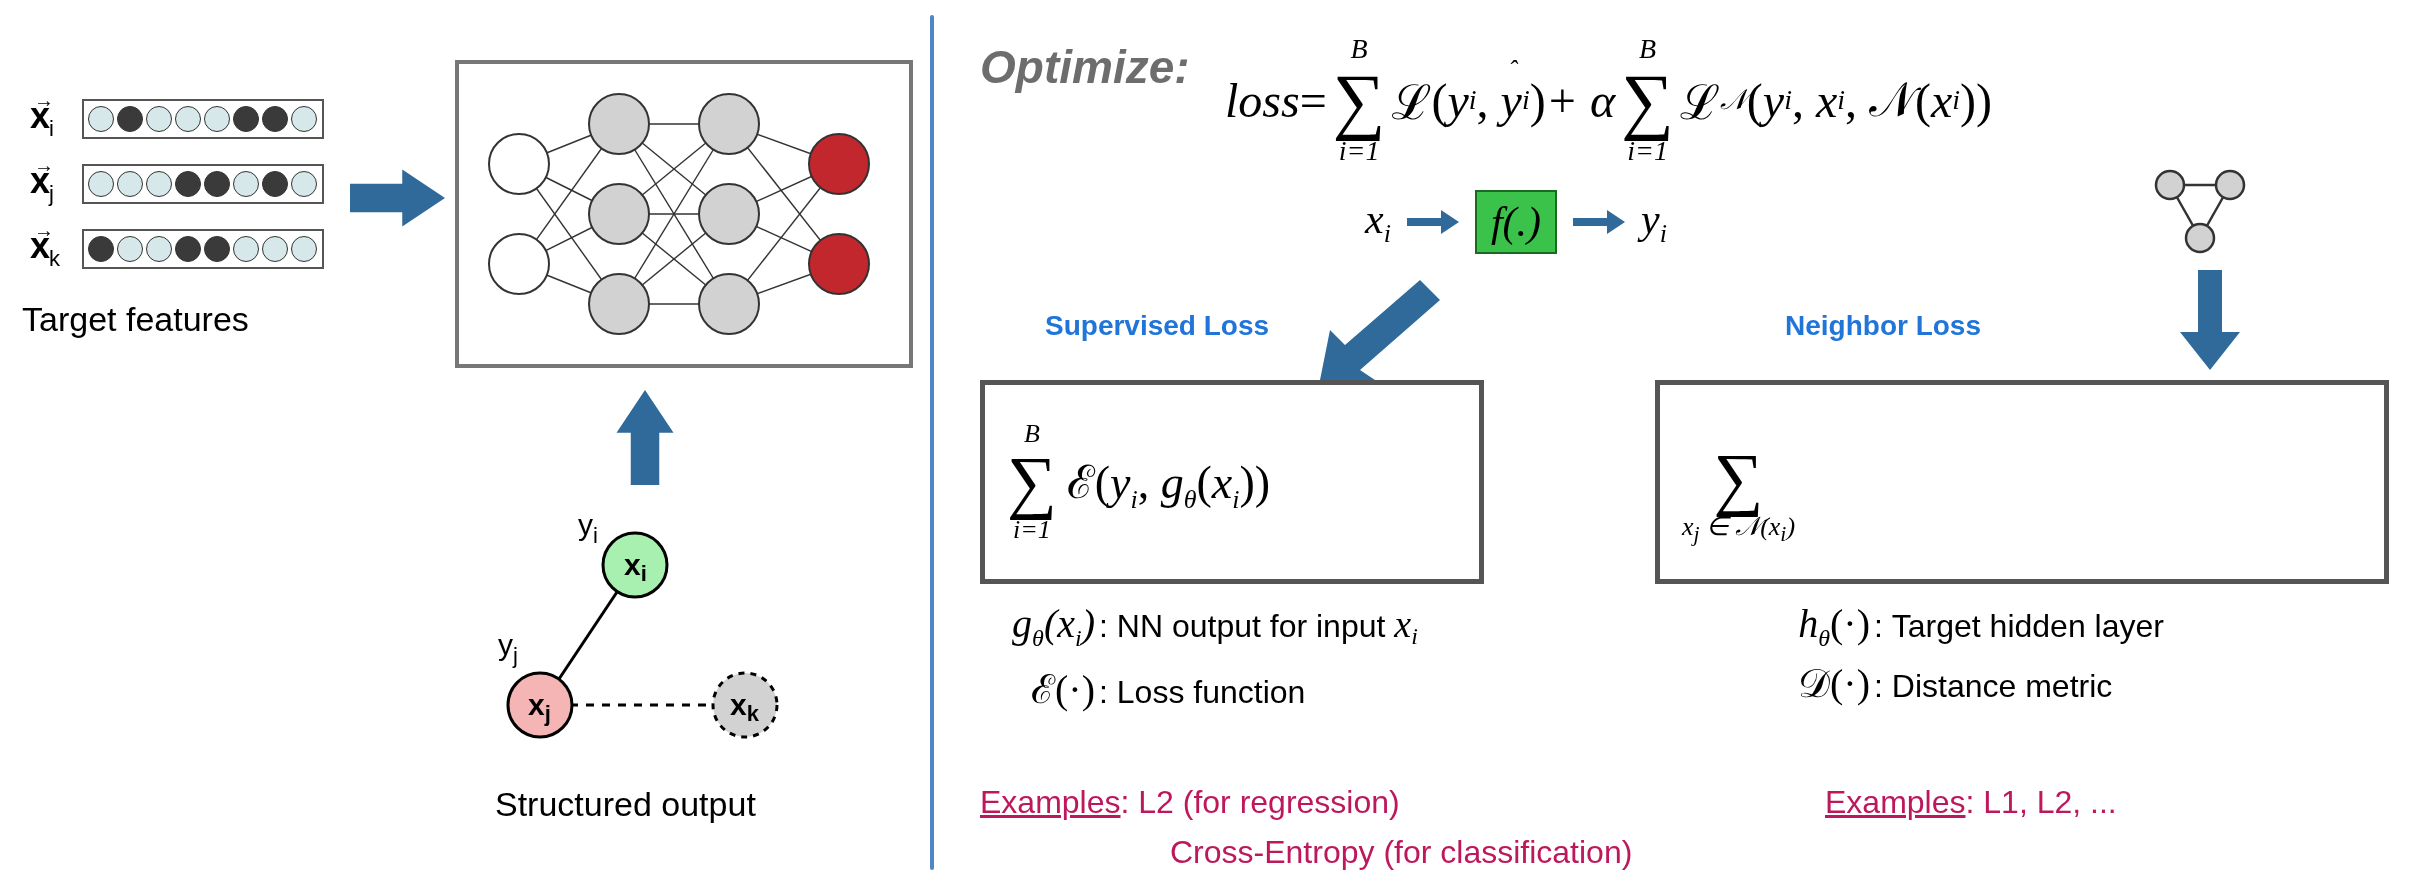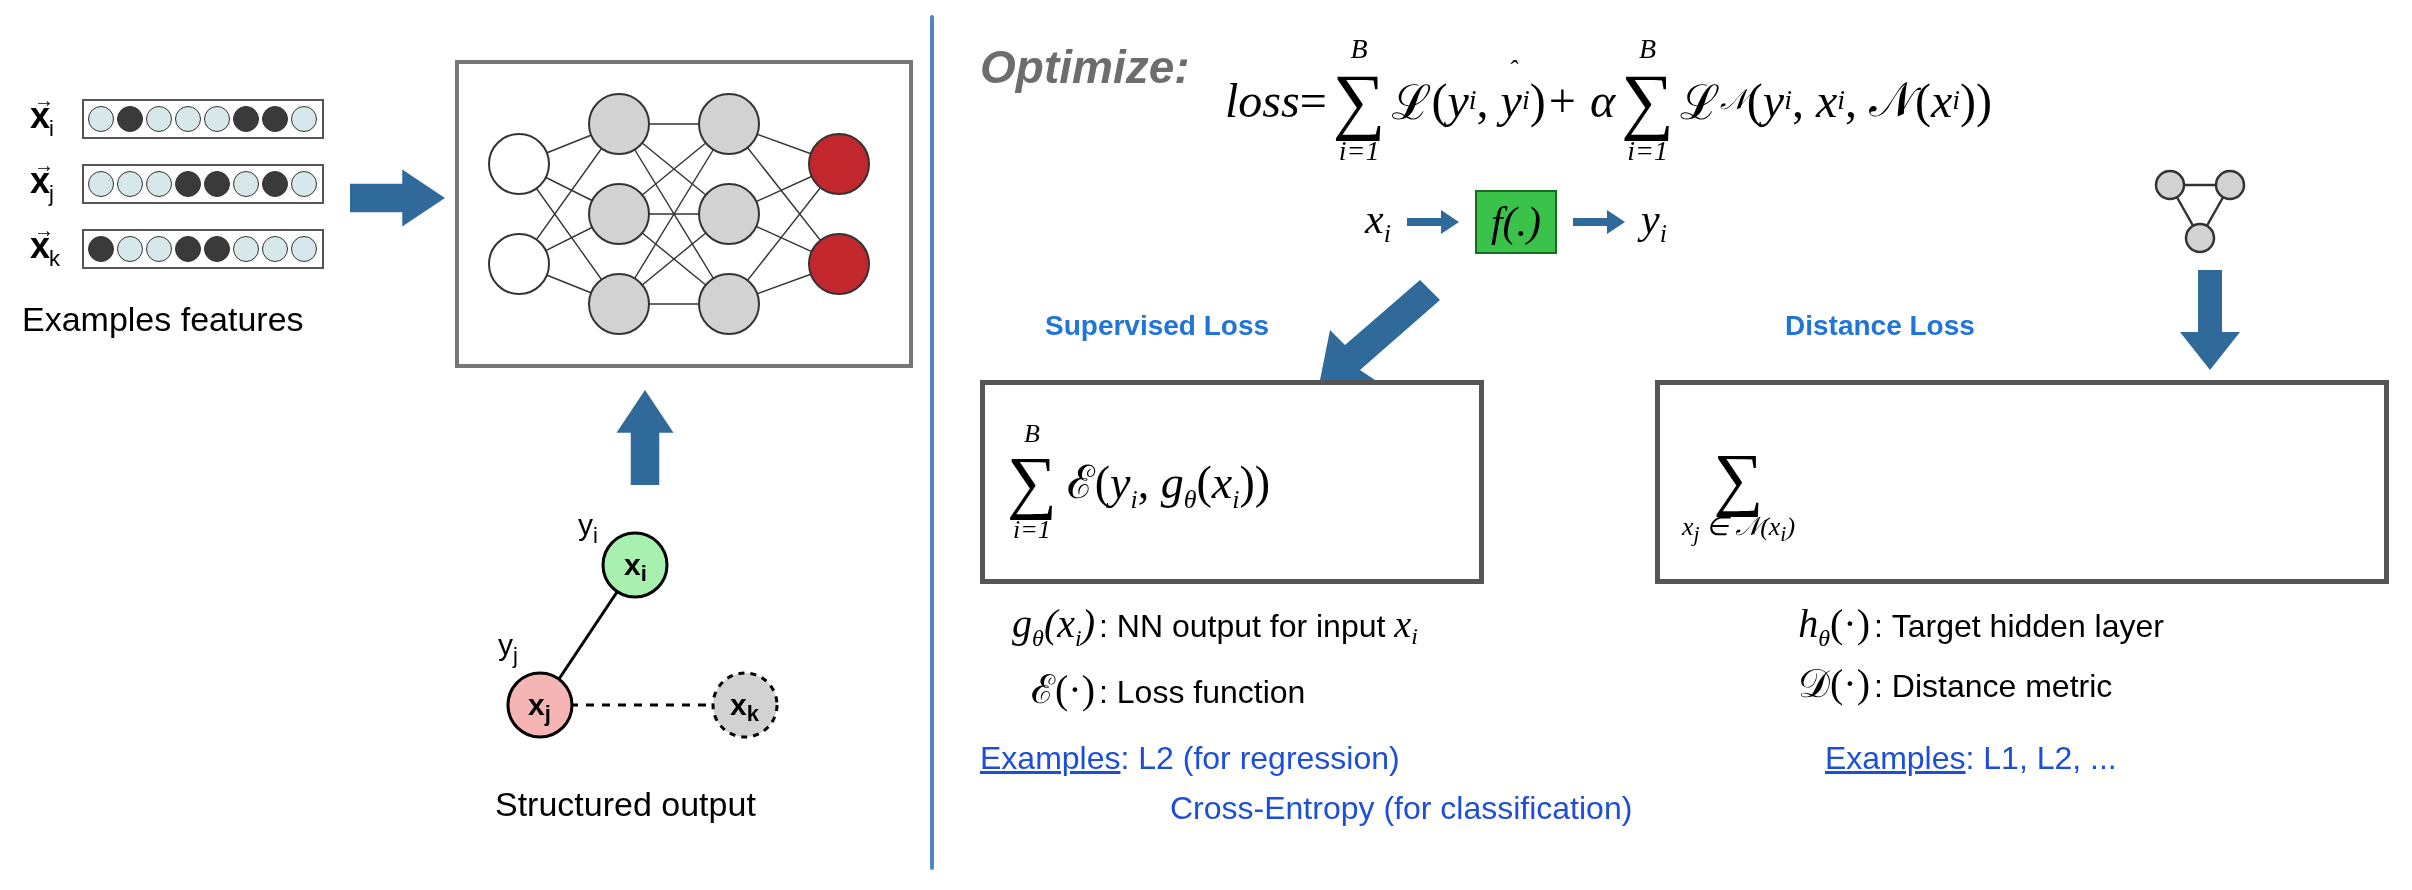--- a/index.html
+++ b/index.html
@@ -226,23 +226,24 @@
   }
   .defs .row { display: flex; align-items: baseline; margin-bottom: 8px;}
   .defs .sym { font-family:"Times New Roman", serif; font-size: 40px; font-style: italic; margin-right: 4px; width: 140px; text-align:right;}
   .defs .sym .sub2 { font-size: 24px; vertical-align: sub;}
   .defs .desc { font-family: Arial; font-size: 32px; }
   .defs .desc .mix { font-family:"Times New Roman", serif; font-style: italic; font-size: 38px;}
   .defs-sup { left: 30px; top: 600px; }
   .defs-nei { left: 805px; top: 600px; }
 
   .examples {
-    color: #1d4ed8;
+    color: #be185d;
     font-size: 32px;
     position: absolute;
+    margin-top: 44px;
   }
   .examples .ul { text-decoration: underline; }
   .ex-sup1 { left: 55px; top: 740px; }
   .ex-sup2 { left: 245px; top: 790px; }
   .ex-nei  { left: 900px; top: 740px; }
 
 </style>
 </head>
 <body>
 
@@ -292,21 +293,21 @@
             <span class="dot d0"></span>
             <span class="dot d0"></span>
             <span class="dot d1"></span>
             <span class="dot d1"></span>
             <span class="dot d0"></span>
             <span class="dot d0"></span>
             <span class="dot d0"></span>
         </div>
       </div>
     </div>
-    <div class="ef-caption">Examples features</div>
+    <div class="ef-caption">Target features</div>
 
     <svg class="big-arrow arrow-right" viewBox="0 0 100 60">
       <path d="M0 15 L55 15 L55 0 L100 30 L55 60 L55 45 L0 45 Z"></path>
     </svg>
     <svg class="big-arrow arrow-up" viewBox="0 0 60 100">
       <path d="M15 100 L15 45 L0 45 L30 0 L60 45 L45 45 L45 100 Z"></path>
     </svg>
 
     <div class="nn-box">
       <svg class="nn-svg" viewBox="0 0 450 300">
@@ -407,21 +408,21 @@
     </svg>
 
     <svg class="diag-arrow diag-arrow-l" width="130" height="100" viewBox="0 0 130 100">
       <path d="M110 0 L130 20 L50 90 L65 100 L10 100 L20 50 L35 65 Z" fill="#2f6a9a"></path>
     </svg>
     <svg class="diag-arrow diag-arrow-r" width="60" height="100" viewBox="0 0 60 100">
       <path d="M18 0 L42 0 L42 62 L60 62 L30 100 L0 62 L18 62 Z" fill="#2f6a9a"></path>
     </svg>
 
     <div class="sec-title-sup">Supervised Loss</div>
-    <div class="sec-title-nei">Distance Loss</div>
+    <div class="sec-title-nei">Neighbor Loss</div>
 
     <div class="formula-box fbox-sup">
       <span class="sum">
         <span class="top">B</span>
         <span class="sig">∑</span>
         <span class="bot">i=1</span>
       </span>
       <span>
         <span class="cal">ℰ</span>(<span class="ital">y</span><span class="sub">i</span>,&nbsp;<span class="ital">g</span><span class="sub">θ</span>(<span class="ital">x</span><span class="sub">i</span>))
       </span>

